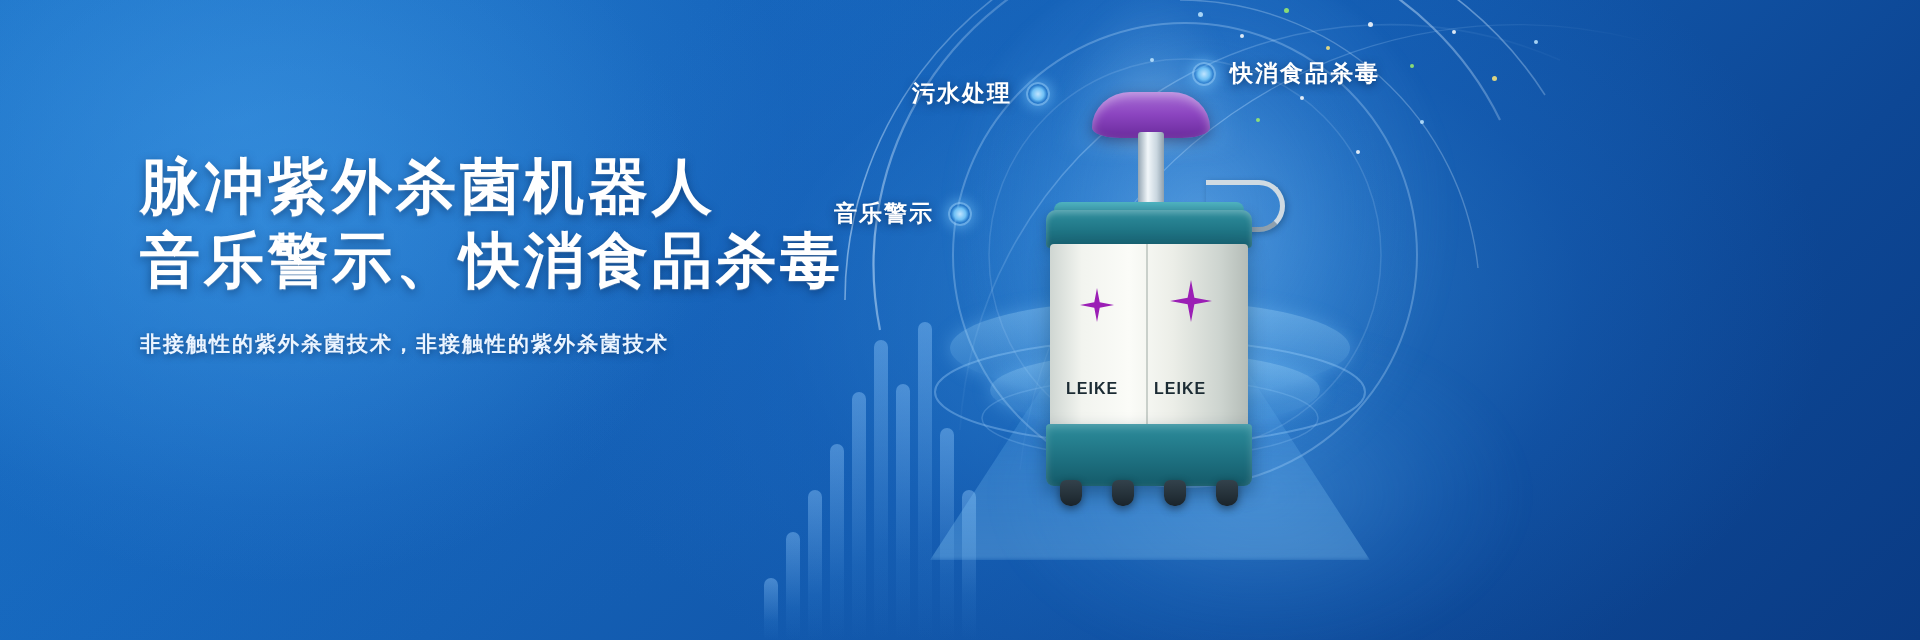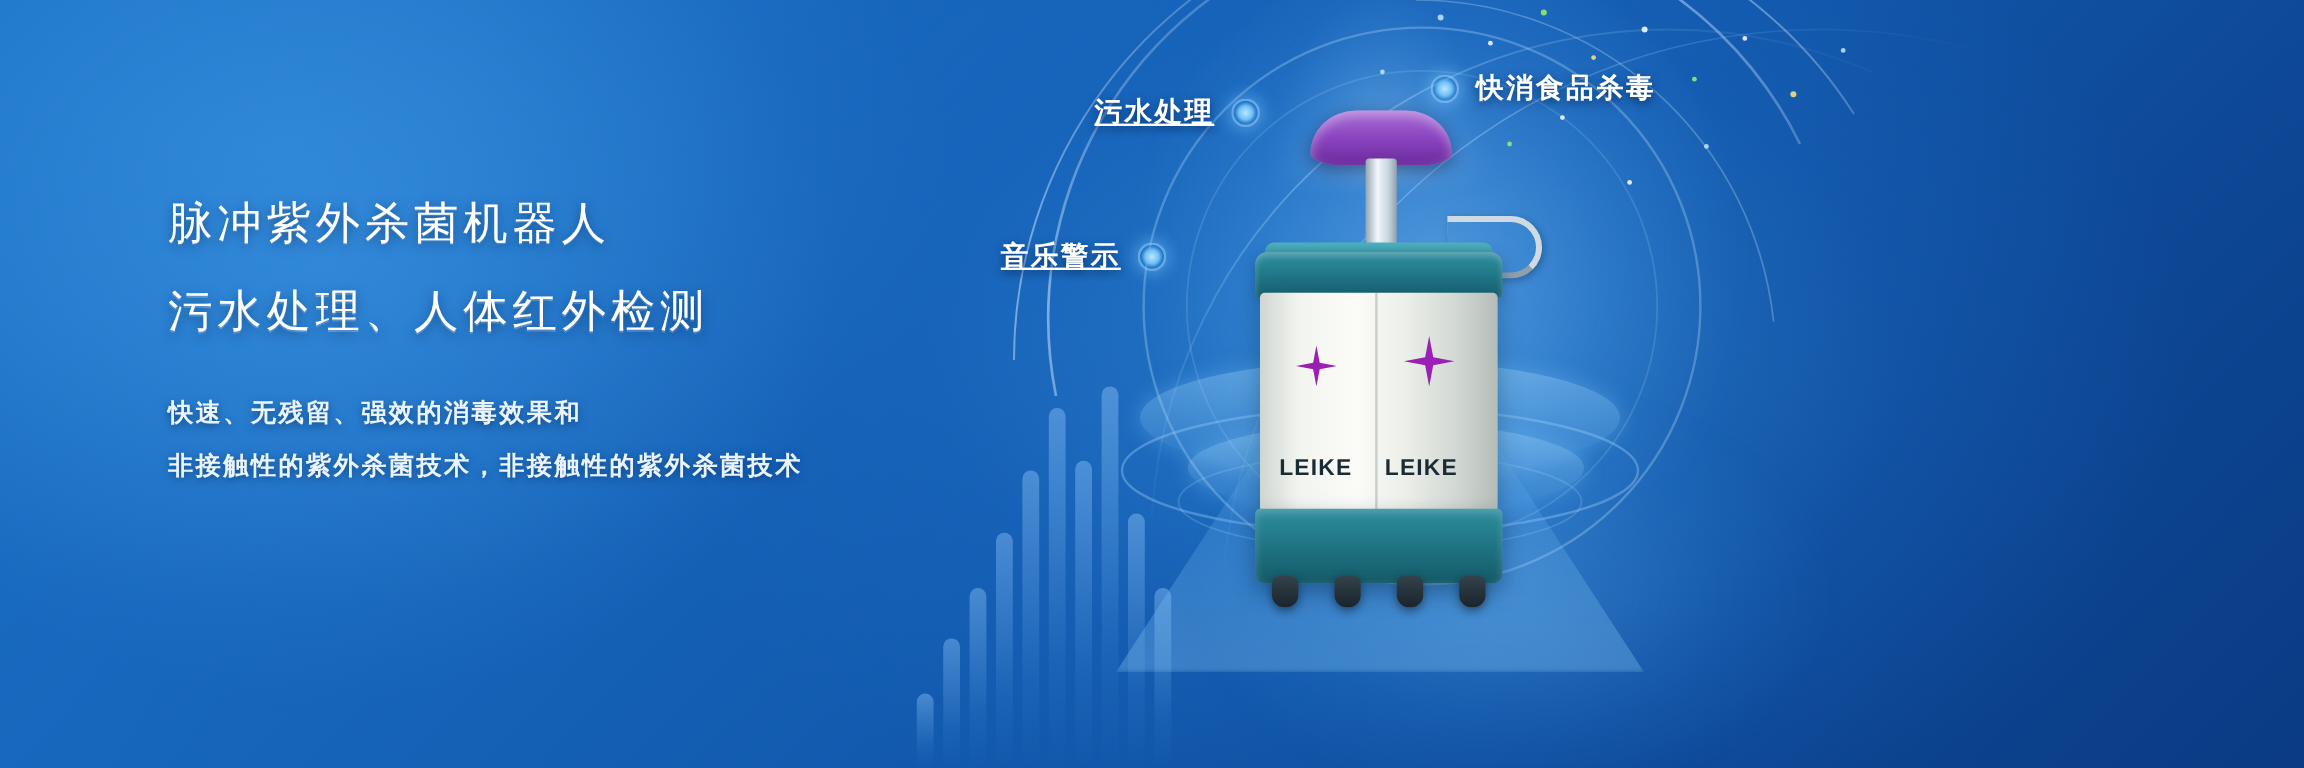--- a/index.html
+++ b/index.html
@@ -33,40 +33,40 @@
   #orbits{position:absolute;left:0;top:0;width:1920px;height:640px;}
 
   
   .eq{position:absolute;bottom:0;width:14px;border-radius:7px 7px 0 0;
       background:linear-gradient(180deg, rgba(150,205,255,0.40) 0%, rgba(90,165,235,0.10) 70%, rgba(90,165,235,0) 100%);}
 
   
   #copy{position:absolute;left:140px;top:150px;width:720px;}
   .h1{
     font-family:"Liberation Serif","DejaVu Serif",serif;
-    font-size:37px;font-weight:400;color:#ffffff;letter-spacing:4px;
+    font-size:60px;font-weight:700;color:#ffffff;letter-spacing:4px;
     line-height:74px;white-space:nowrap;
     text-shadow:0 3px 10px rgba(3,35,80,0.55), 0 1px 0 rgba(255,255,255,0.25);
   }
   .sub{
     font-family:"Liberation Serif","DejaVu Serif",serif;
     font-size:21px;font-weight:700;color:#eaf4ff;letter-spacing:2px;
     line-height:44px;white-space:nowrap;
     text-shadow:0 2px 7px rgba(3,35,80,0.55);
   }
   #copy .gap{height:24px;}
 
   
   .feat{
     position:absolute;display:flex;align-items:center;gap:14px;
     font-family:"Liberation Serif","DejaVu Serif",serif;
     font-size:23px;font-weight:700;color:#ffffff;letter-spacing:2px;
     white-space:nowrap;text-shadow:0 2px 8px rgba(3,35,80,0.70);
   }
-  .feat.rtl{flex-direction:row-reverse;text-decoration:underline;}
+  .feat.rtl{flex-direction:row-reverse;}
   .dot{
     width:24px;height:24px;border-radius:50%;flex:0 0 auto;
     background:radial-gradient(circle at 50% 50%, #bfe4ff 0%, #6fc0f5 34%, rgba(60,150,225,0.35) 52%, rgba(60,150,225,0) 70%);
     box-shadow:0 0 0 2px rgba(160,215,255,0.55) inset, 0 0 12px 3px rgba(120,200,255,0.45);
   }
   #feat-sewage{left:912px;top:78px;}
   #feat-food{left:1192px;top:58px;}
   #feat-air{left:834px;top:198px;}
   #feat-medical{left:1282px;top:244px;}
 
@@ -140,21 +140,21 @@
   .star{
     position:absolute;width:34px;height:34px;
     background:#9b1fb5;
     clip-path:polygon(50% 0%, 58% 42%, 100% 50%, 58% 58%, 50% 100%, 42% 58%, 0% 50%, 42% 42%);
     filter:drop-shadow(0 0 4px rgba(170,40,200,0.55));
   }
   #star-l{left:60px;top:196px;}
   #star-r{left:150px;top:188px;width:42px;height:42px;}
   .leike{
     position:absolute;color:#1b2b33;font-weight:700;letter-spacing:1px;
-    font-family:"Liberation Sans","DejaVu Sans",sans-serif;font-size:19px;
+    font-family:"Liberation Sans","DejaVu Sans",sans-serif;font-size:16px;
   }
   #leike-l{left:46px;top:288px;}
   #leike-r{left:134px;top:288px;}
 
   .mist{
     position:absolute;left:1060px;top:-10px;width:180px;height:160px;
     background:radial-gradient(ellipse at 50% 100%, rgba(190,230,255,0.38) 0%, rgba(150,210,255,0.12) 45%, rgba(0,0,0,0) 72%);
     filter:blur(8px);
   }
 </style>
@@ -206,23 +206,22 @@
   <div class="eq" style="left:830px;height:196px;"></div>
   <div class="eq" style="left:852px;height:248px;"></div>
   <div class="eq" style="left:874px;height:300px;"></div>
   <div class="eq" style="left:896px;height:256px;"></div>
   <div class="eq" style="left:918px;height:318px;"></div>
   <div class="eq" style="left:940px;height:212px;"></div>
   <div class="eq" style="left:962px;height:150px;"></div>
 
   <div id="copy">
     <div class="h1">脉冲紫外杀菌机器人</div>
-    <div class="h1">污水处理、人体红外检测</div>
+    <div class="h1">音乐警示、快消食品杀毒</div>
     <div class="gap"></div>
-    <div class="sub">快速、无残留、强效的消毒效果和</div>
     <div class="sub">非接触性的紫外杀菌技术，非接触性的紫外杀菌技术</div>
   </div>
 
   <div id="beam"></div>
   <div class="disc" id="disc-a"></div>
   <div class="disc" id="disc-b"></div>
   <div class="mist"></div>
 
   <div class="spark b" style="left:1198px;top:12px;width:5px;height:5px;"></div>
   <div class="spark" style="left:1240px;top:34px;width:4px;height:4px;"></div>

